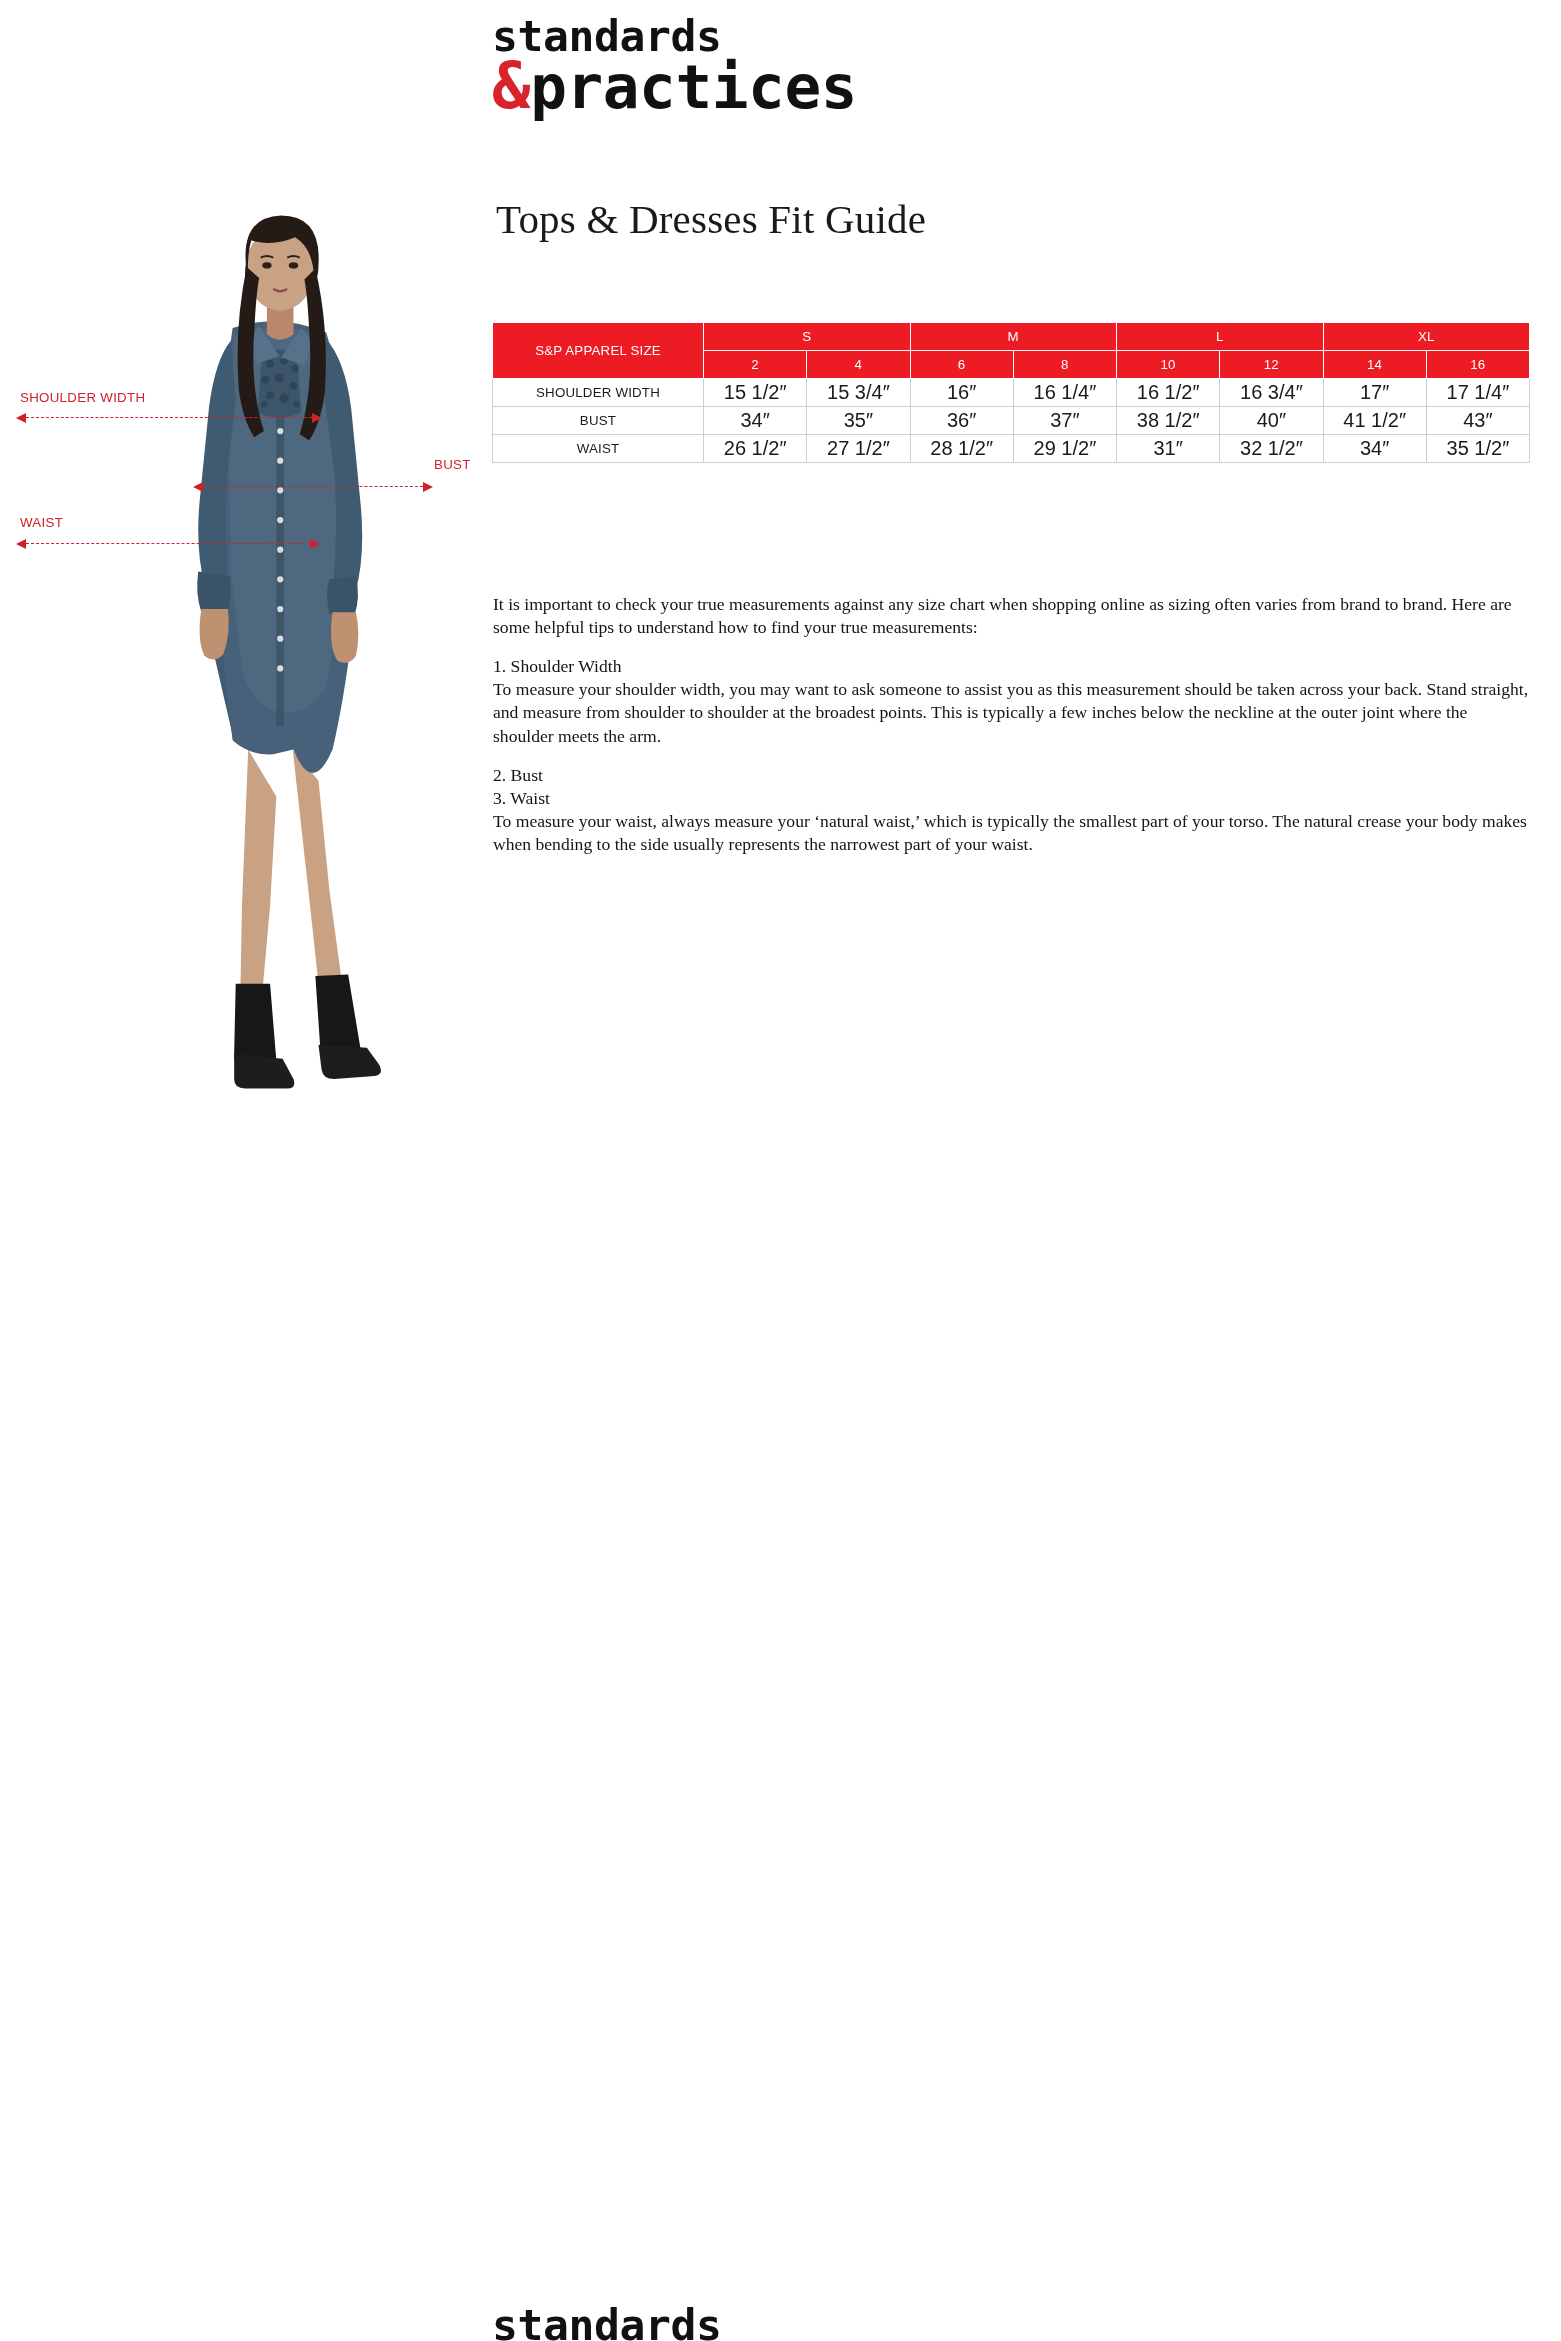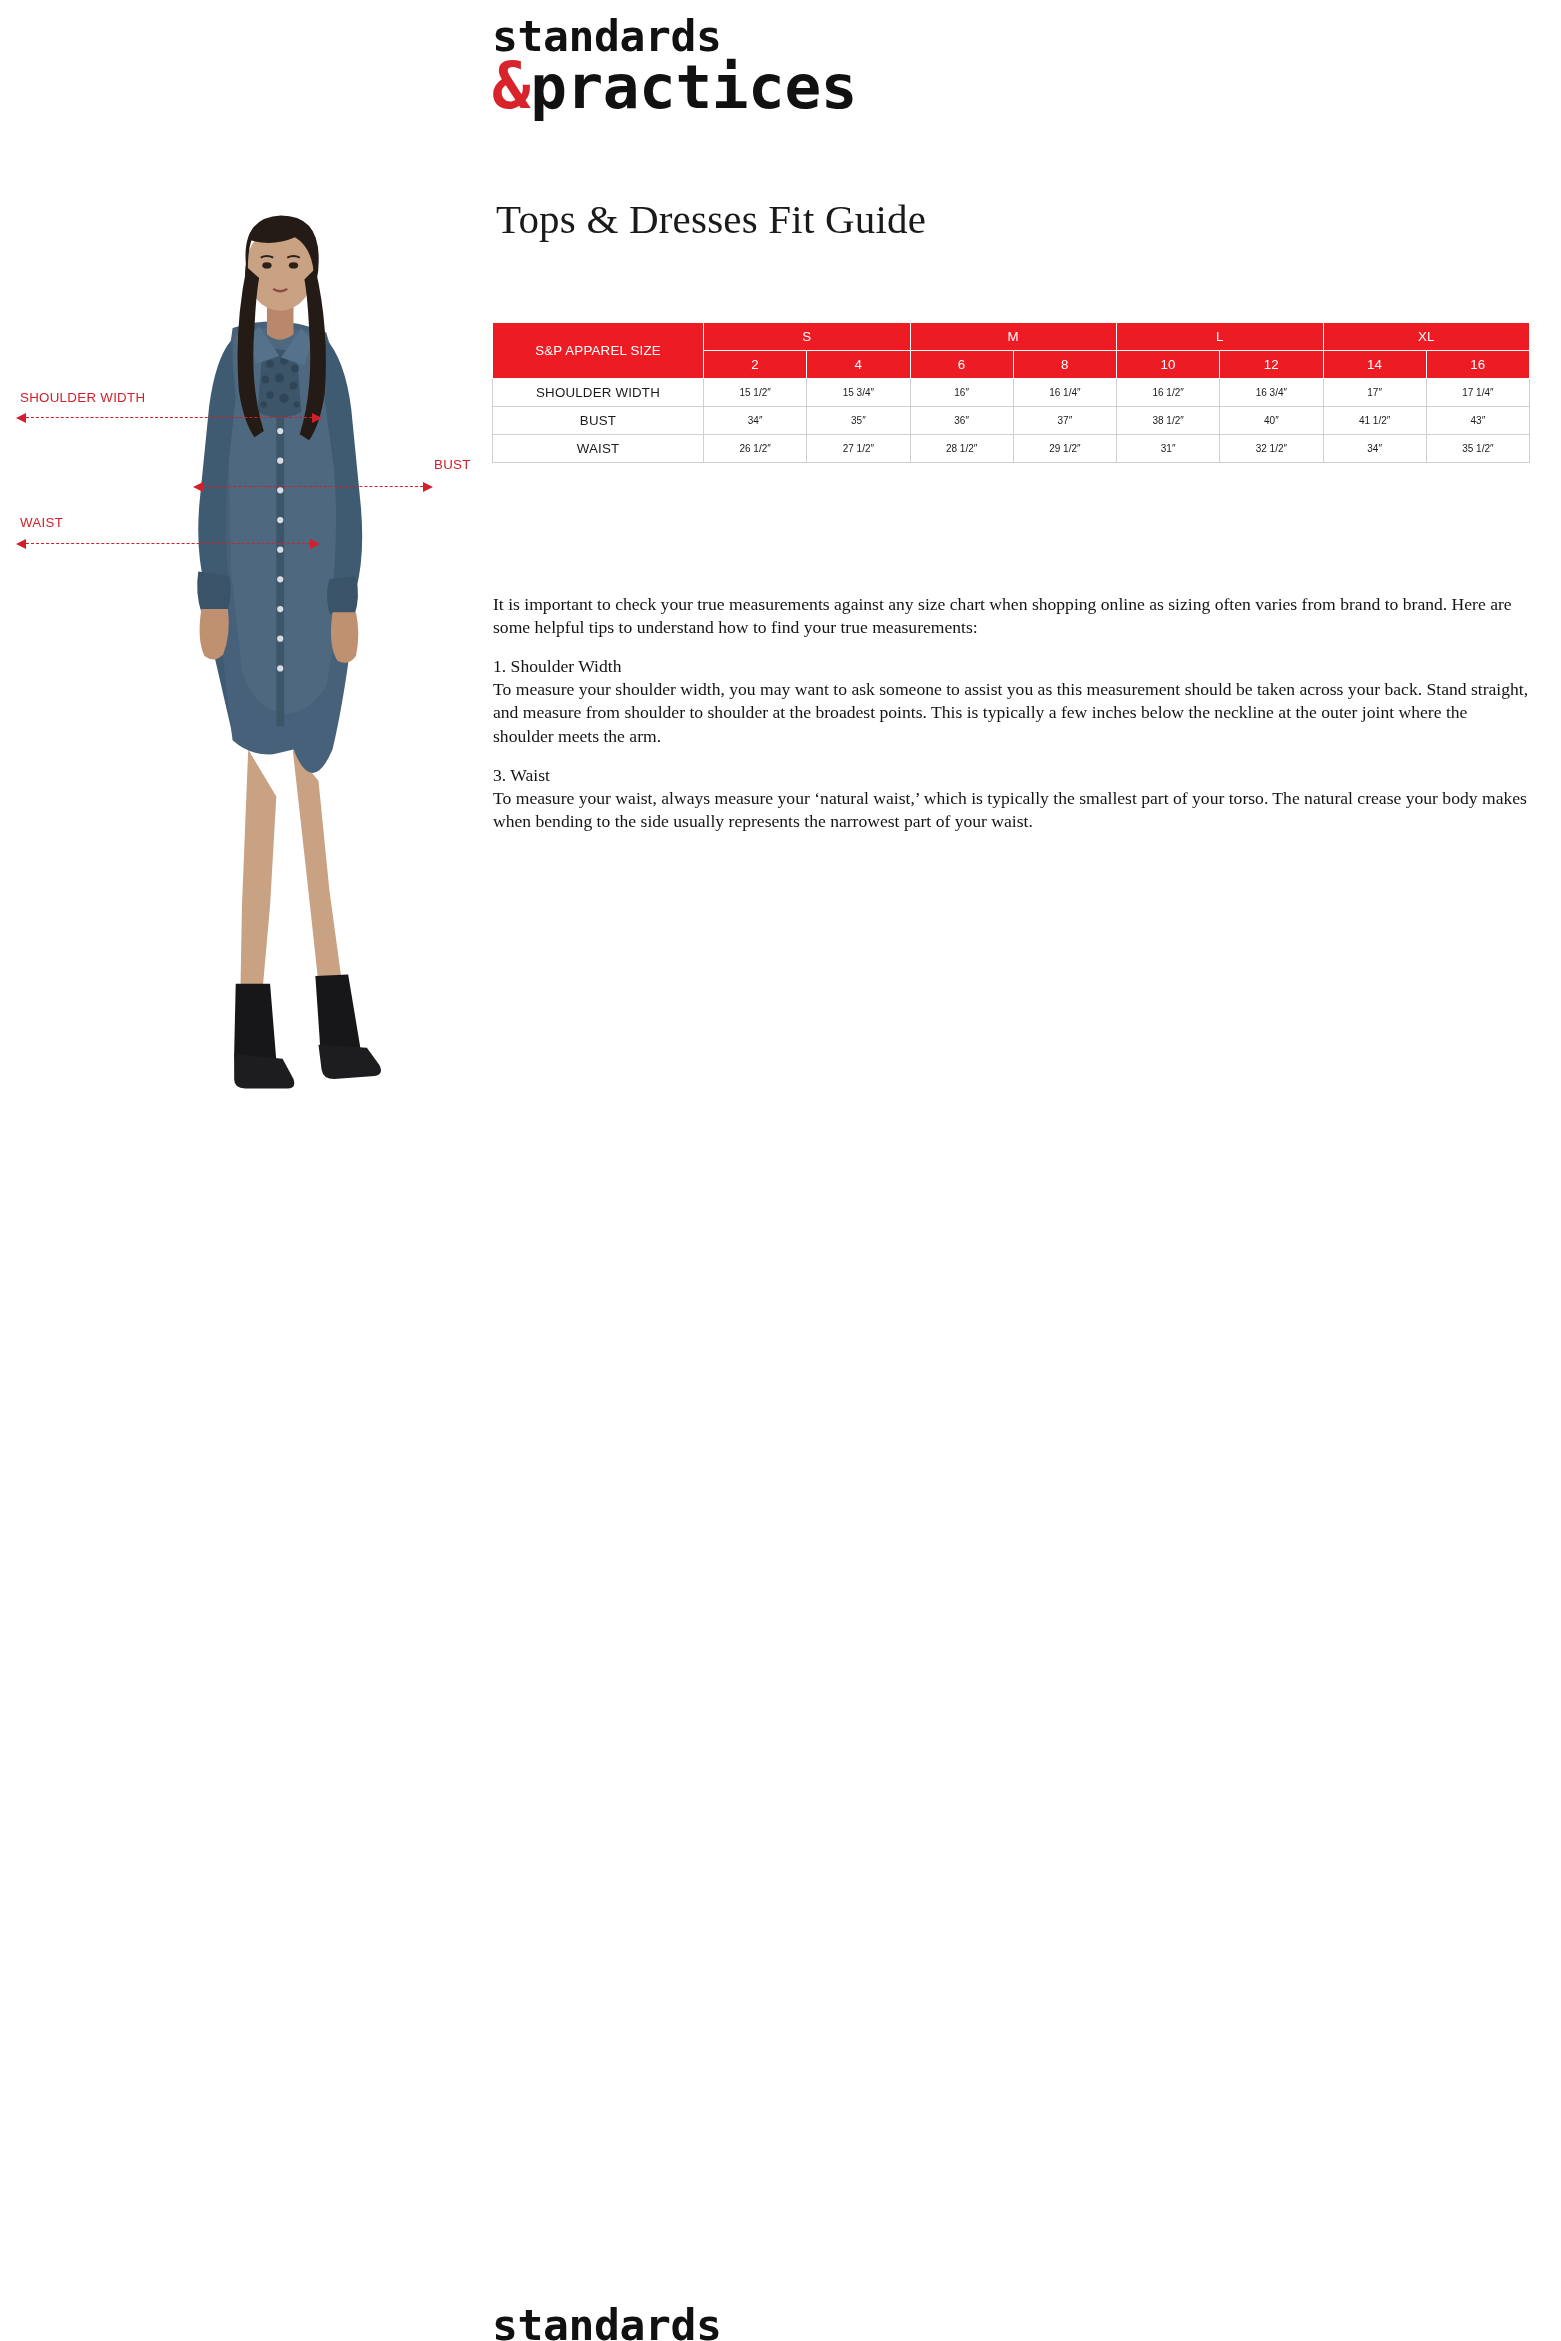--- a/index.html
+++ b/index.html
@@ -119,21 +119,21 @@
     color: #ffffff;
     font-size: 13.3px;
     letter-spacing: 0.2px;
     height: 28px;
     padding: 1.6px 3.1px;
   }
   table.size-table tbody td {
     border: 0.8px solid #cfcfcf;
     background: #ffffff;
     color: #1a1a1a;
-    font-size: 10px;
+    font-size: 20px;
     height: 28px;
     padding: 1.6px 3.1px;
   }
   table.size-table tbody td.rowlabel {
     font-size: 13.3px;
     letter-spacing: 0.2px;
   }
 
   #table-1 { left: 492px; top: 322px; width: 1038px; }
   #table-1 td.rowlabel, #table-1 th.corner { width: 211px; }
@@ -318,20 +318,21 @@
         <td>34″</td>
         <td>35 1/2″</td>
       </tr>
     </tbody>
   </table>
 
   <div class="body-copy" id="copy-1">
     <p>It is important to check your true measurements against any size chart when shopping online as sizing often varies from brand to brand. Here are some helpful tips to understand how to find your true measurements:</p>
     <p class="heading">1. Shoulder Width</p>
     <p>To measure your shoulder width, you may want to ask someone to assist you as this measurement should be taken across your back. Stand straight, and measure from shoulder to shoulder at the broadest points. This is typically a few inches below the neckline at the outer joint where the shoulder meets the arm.</p>
+    <p class="heading">2. Bust</p>
     <p class="heading">3. Waist</p>
     <p>To measure your waist, always measure your ‘natural waist,’ which is typically the smallest part of your torso.  The natural crease your body makes when bending to the side usually represents the narrowest part of your waist.</p>
   </div>
 </div>
 
 <div class="section" id="section-plus">
 
   <div class="logo" id="logo-2">
     <span class="line1">standards</span>
 

